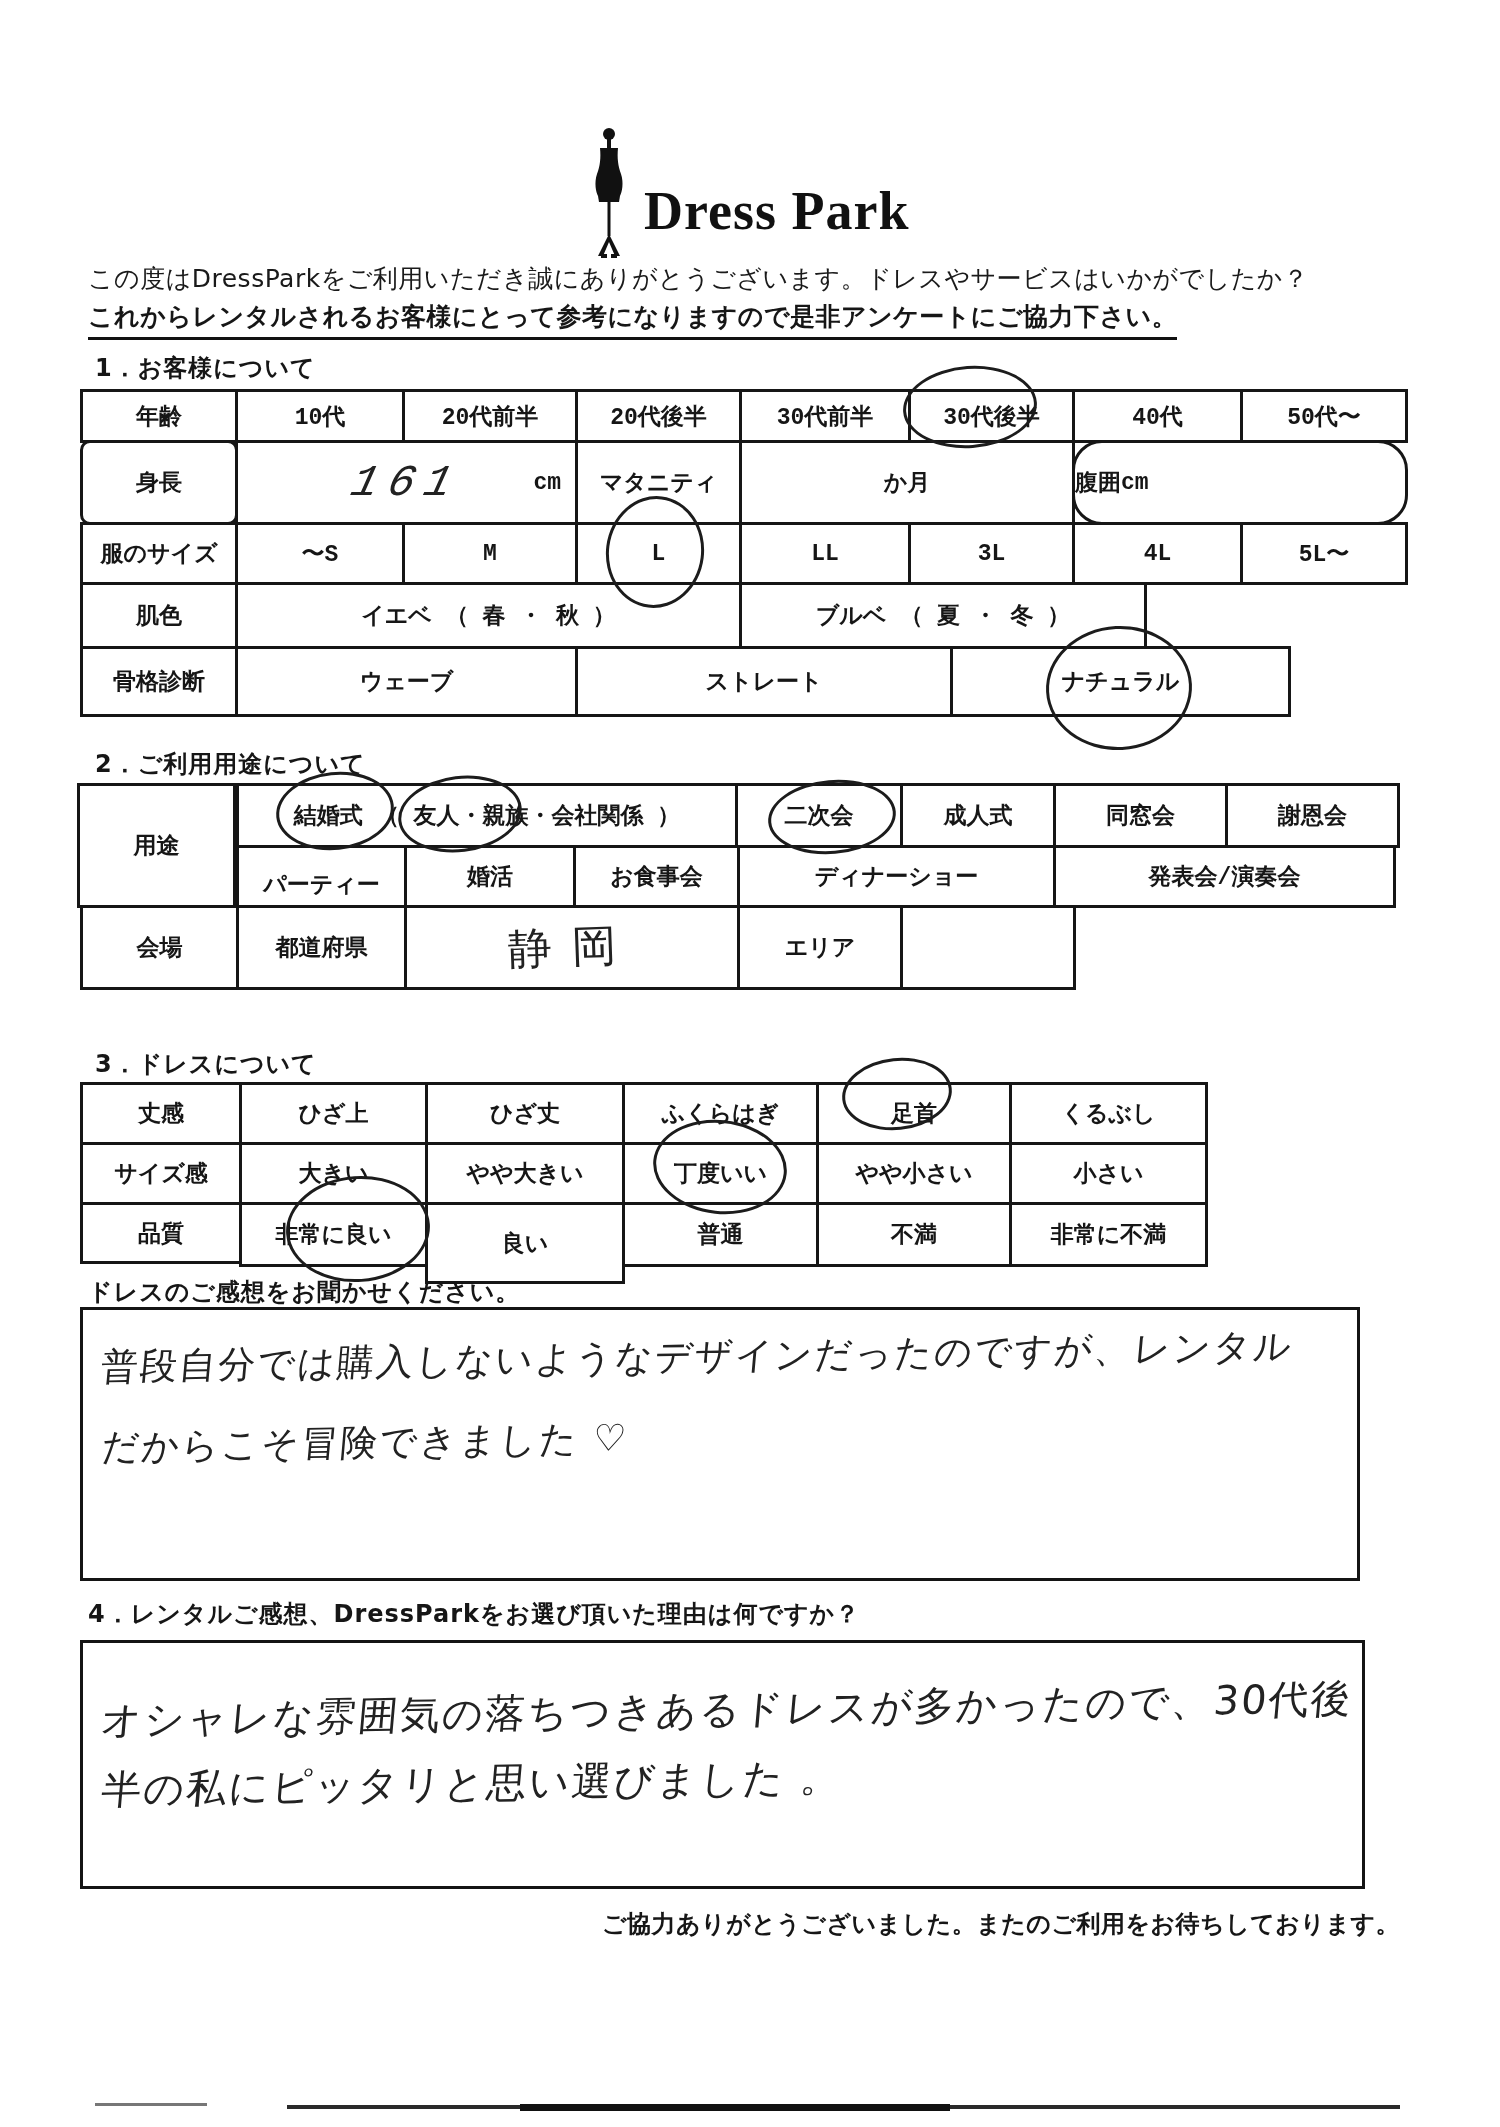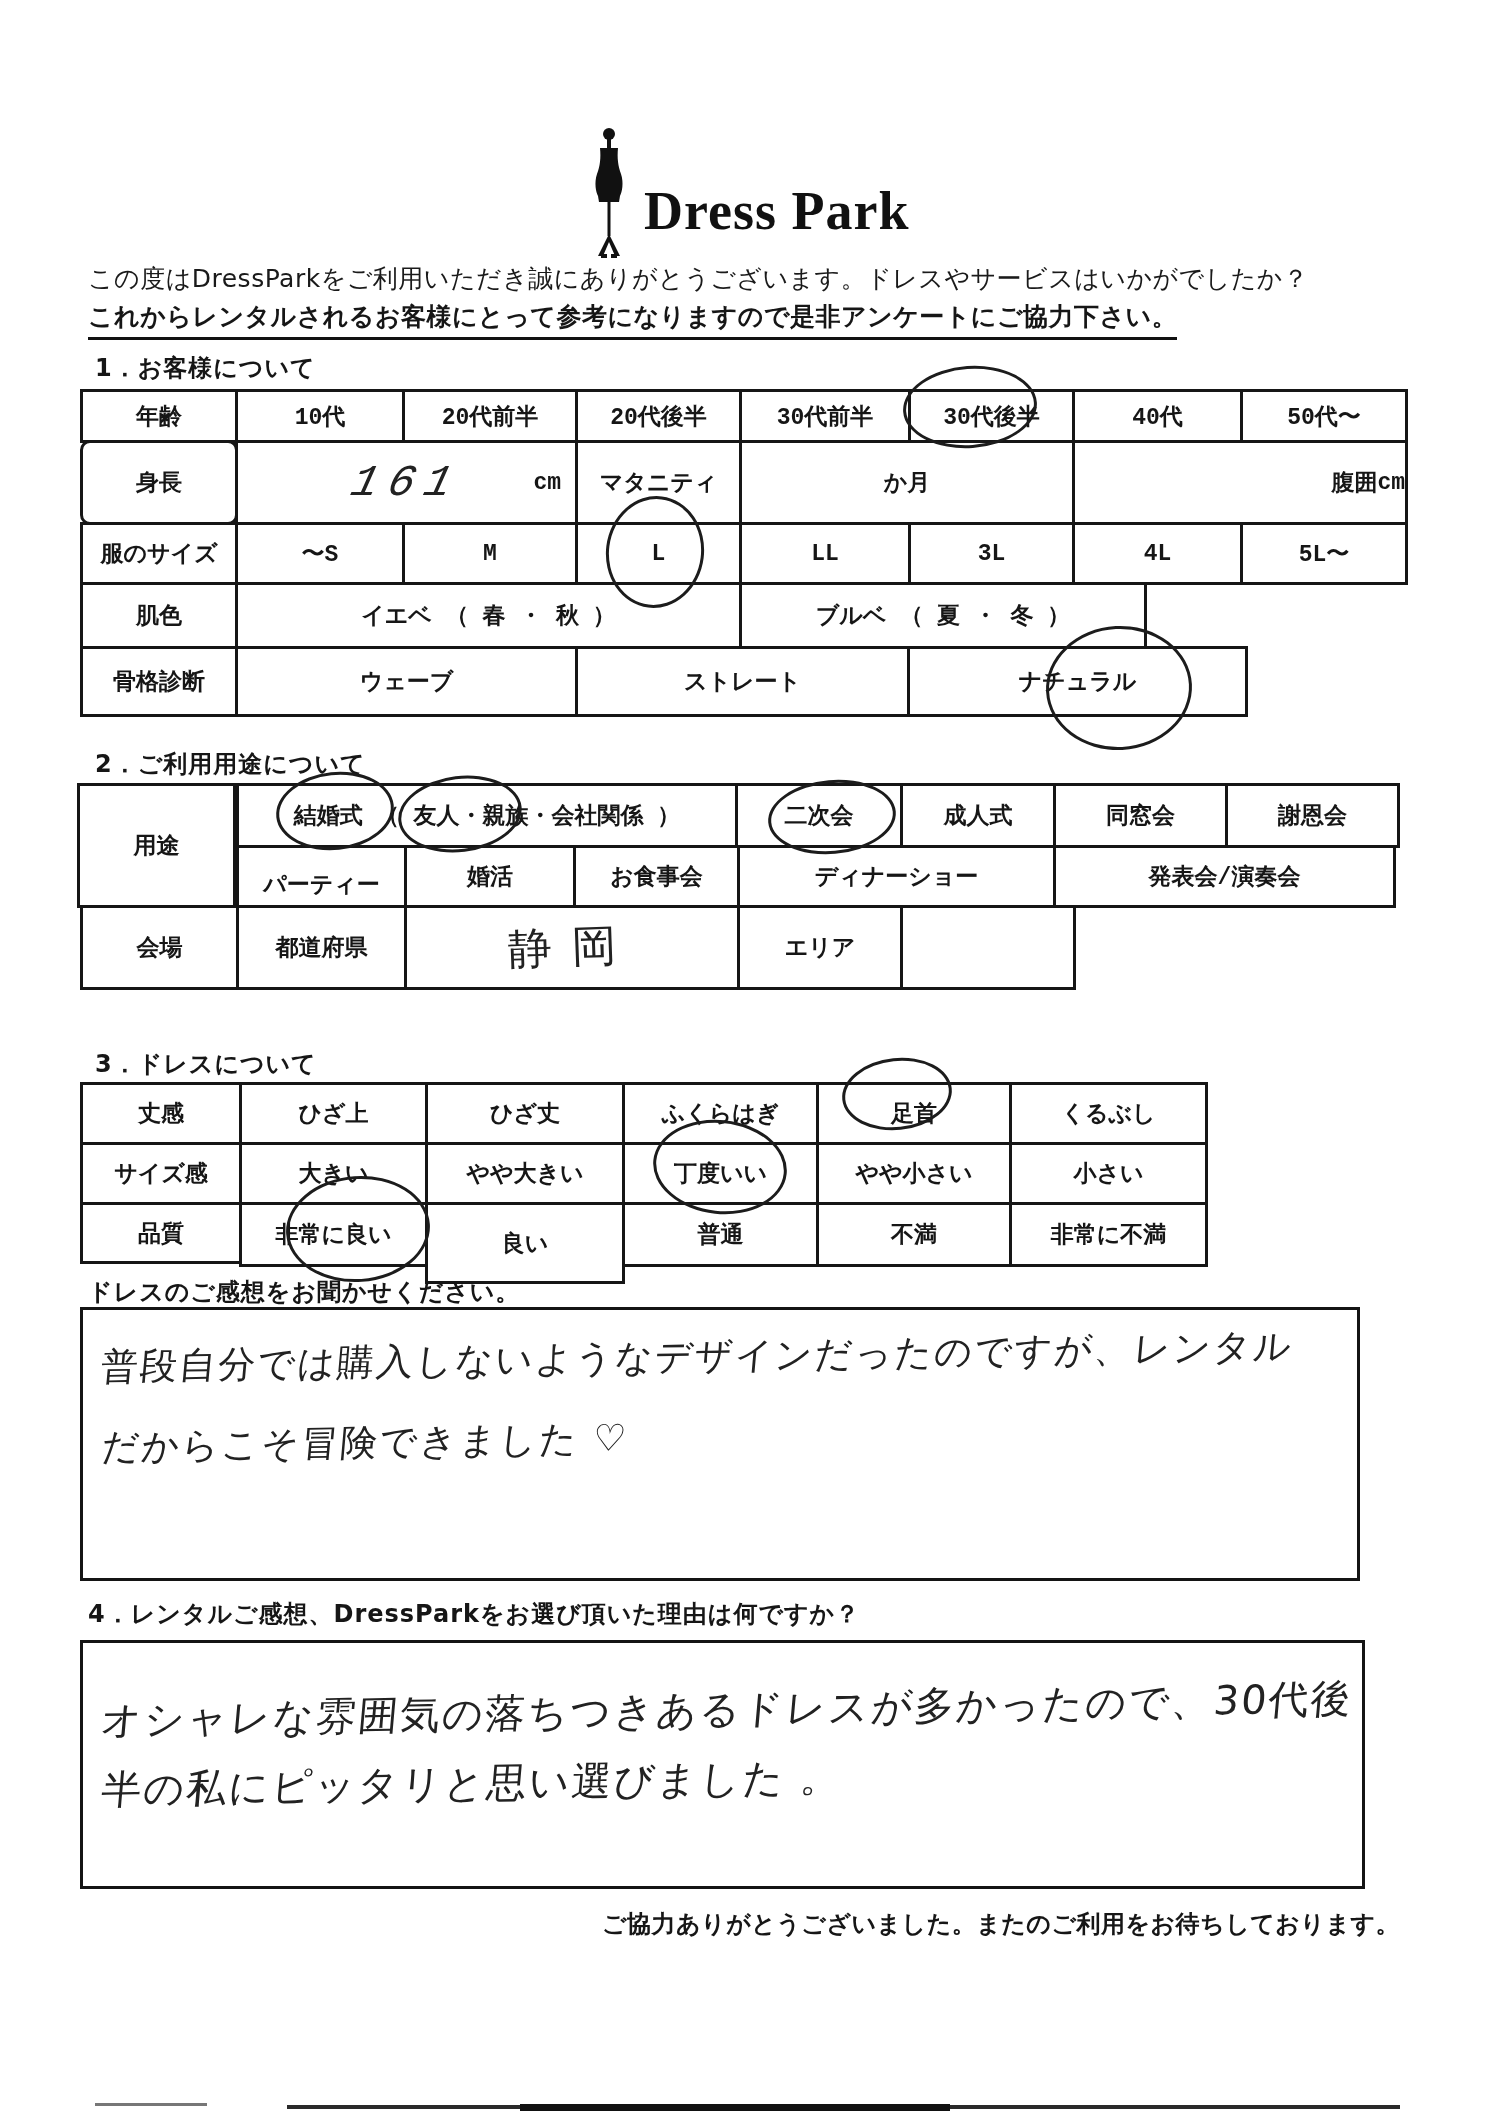--- a/index.html
+++ b/index.html
@@ -14,21 +14,21 @@
   .heading { font-size:24px; font-weight:700; letter-spacing:1px; }
   .row { position:absolute; display:flex;font-family:Liberation Mono, monospace; }
   .cell {
     box-sizing:border-box; border:3px solid #161616; margin-left:-3px;
     display:flex; align-items:center; justify-content:center;
     font-weight:700; font-size:23px; color:#161616; background:#fff;
     position:relative; white-space:nowrap;
   }
   .cell:first-child { margin-left:0; }
   .unit-right { position:absolute; right:14px; font-weight:700; }
-  .split { justify-content:flex-end; }
+  .split { justify-content:flex-start;border-radius:30px; }
   .hand { font-weight:400; color:#222; transform:skewX(-6deg) rotate(-1deg); letter-spacing:2px; }
   .hand-161 { font-size:44px; font-style:italic; letter-spacing:10px; transform:skewX(-14deg); font-weight:400; color:#222; }
   .hand-pref { font-size:44px; letter-spacing:20px; font-weight:400; color:#222; transform:rotate(-2deg); }
   .hand-line { font-size:37px; }
   .hand-line2 { font-size:40px; }
   .circle {
     position:absolute; border:3px solid #1c1c1c; border-radius:50%;
     background:transparent; z-index:6; pointer-events:none;
   }
   .bigbox { position:absolute; border:3px solid #141414; background:#fff; box-sizing:border-box; }
@@ -99,21 +99,21 @@
 
   <div class="row" style="left:80px; top:582px;">
     <div class="cell" style="width:158px; height:67px;">肌色</div>
     <div class="cell" style="width:507px; height:67px;">イエベ （ 春 ・ 秋 ）</div>
     <div class="cell" style="width:408px; height:67px;">ブルベ （ 夏 ・ 冬 ）</div>
   </div>
 
   <div class="row" style="left:80px; top:646px;">
     <div class="cell" style="width:158px; height:71px;">骨格診断</div>
     <div class="cell" style="width:343px; height:71px;">ウェーブ</div>
-    <div class="cell" style="width:335px; height:71px;">ストレート</div>
+    <div class="cell" style="width:378px; height:71px;">ストレート</div>
     <div class="cell" style="width:341px; height:71px;">ナチュラル</div>
   </div>
 
   <div class="abs heading" style="left:95px; top:748px;">2．ご利用用途について</div>
 
   <div class="cell abs" style="left:80px; top:783px; width:159px; height:125px;">用途</div>
   <div class="row" style="left:236px; top:783px;">
     <div class="cell" style="width:502px; height:65px;">結婚式 （ 友人・親族・会社関係 ）</div>
     <div class="cell" style="width:168px; height:65px;">二次会</div>
     <div class="cell" style="width:156px; height:65px;">成人式</div>

